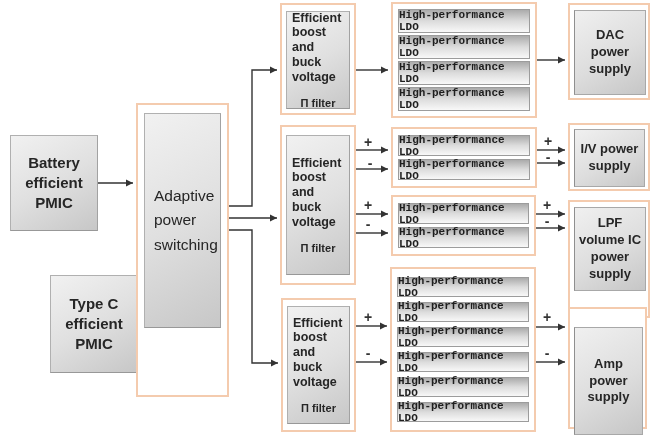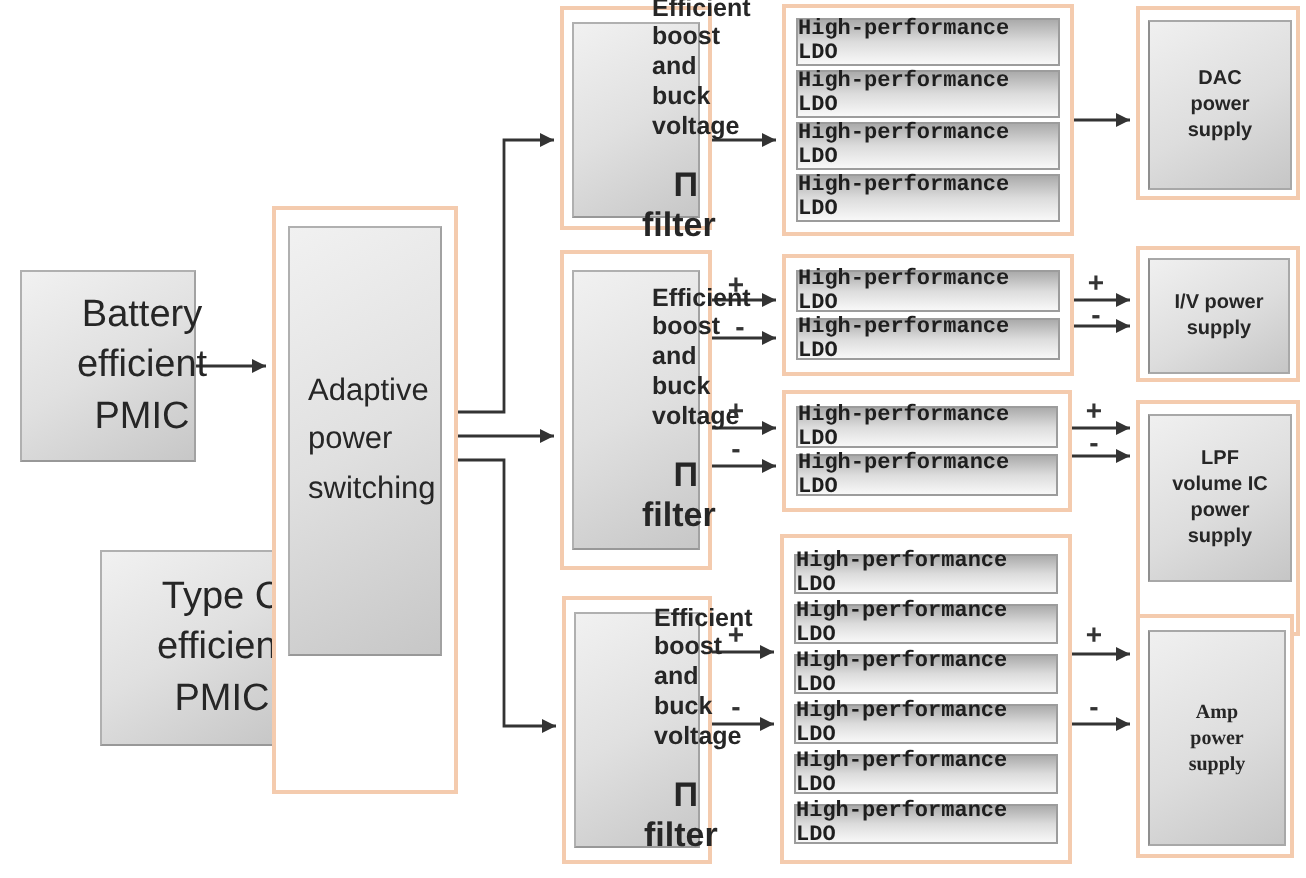--- a/index.html
+++ b/index.html
@@ -8,49 +8,49 @@
   #canvas { position:relative; width:653px; height:439px; background:#ffffff; overflow:hidden; }
   .abs { position:absolute; }
   .pre { white-space:pre-line; }
 
   
   .frame { position:absolute; background:#ffffff; border:2px solid var(--accent_border,#f4cbae); }
 
   
   .plate {
     background:linear-gradient(150deg,#f1f1f1 0%,#e0e0e0 50%,#c7c7c7 100%);
-    border:1px solid #b0b0b0; border-bottom-color:#989898; border-right-color:#a2a2a2;padding-left:34px;
+    border:1px solid #b0b0b0; border-bottom-color:#989898; border-right-color:#a2a2a2;
   }
 
   .src-box {
     display:flex; align-items:center; justify-content:center; text-align:center;
-    font-size:19px; font-weight:400; line-height:1.32;
+    font-size:15px; font-weight:700; line-height:1.32;
   }
 
   .switch-inner {
     position:absolute; display:flex; align-items:center;
     font-size:15.5px; font-weight:400; line-height:1.55; padding-left:9px;
   }
 
   .conv-inner { position:absolute; display:flex; flex-direction:column; justify-content:center; gap:13px; }
   .conv-title { font-size:12.5px; font-weight:700; line-height:1.18; padding:0 5px; }
-  .conv-filter { font-size:17px; font-weight:700; text-align:right; }
+  .conv-filter { font-size:11px; font-weight:700; text-align:center; }
 
   .ldo-frame { display:flex; flex-direction:column; justify-content:space-evenly; padding:3px 5px;font-family:Liberation Mono, monospace; }
   .ldo {
     display:flex; align-items:center; justify-content:center;
     font-size:11px; font-weight:700; color:#1e1e1e;
     border:1px solid #9c9c9c;
     background:linear-gradient(180deg,#ababab 0%,#dcdcdc 50%,#f8f8f8 100%);
   }
   .g1 .ldo { height:24px; } .g2 .ldo,.g3 .ldo { height:21px; } .g4 .ldo { height:20px; }
 
   .out-inner {
     position:absolute; display:flex; align-items:center; justify-content:center; text-align:center;
-    font-size:10px; font-weight:700; line-height:1.3;
+    font-size:13px; font-weight:700; line-height:1.3;
     background:linear-gradient(150deg,#f0f0f0 0%,#dddddd 55%,#c6c6c6 100%);
     border:1px solid #a8a8a8; border-left-color:#8f8f8f;
   }
 
   .sign {
     position:absolute; width:16px; height:16px; line-height:16px; text-align:center;
     font-size:14px; font-weight:700; color:var(--arrow,#333);
   }
 
   #wires { position:absolute; left:0; top:0; pointer-events:none; }
@@ -167,21 +167,21 @@
     <div class="out-inner pre" style="left:4px;top:4px;width:71px;height:58px;">I/V power
 supply</div>
   </div>
   <div class="frame" style="left:568px;top:200px;width:82px;height:118px;">
     <div class="out-inner pre" style="left:4px;top:5px;width:72px;height:84px;">LPF
 volume IC
 power
 supply</div>
   </div>
   <div class="frame" style="left:568px;top:307px;width:79px;height:122px;">
-    <div class="out-inner pre" style="left:4px;top:6px;width:69px;height:108px;font-family:Liberation Serif, serif;">Amp
+    <div class="out-inner pre" style="left:4px;top:18px;width:69px;height:108px;">Amp
 power
 supply</div>
   </div>
 
   <span class="sign" style="left:360px;top:134px;">+</span>
   <span class="sign" style="left:362px;top:155px;">-</span>
   <span class="sign" style="left:540px;top:133px;">+</span>
   <span class="sign" style="left:540px;top:149px;">-</span>
   <span class="sign" style="left:360px;top:197px;">+</span>
   <span class="sign" style="left:360px;top:216px;">-</span>

